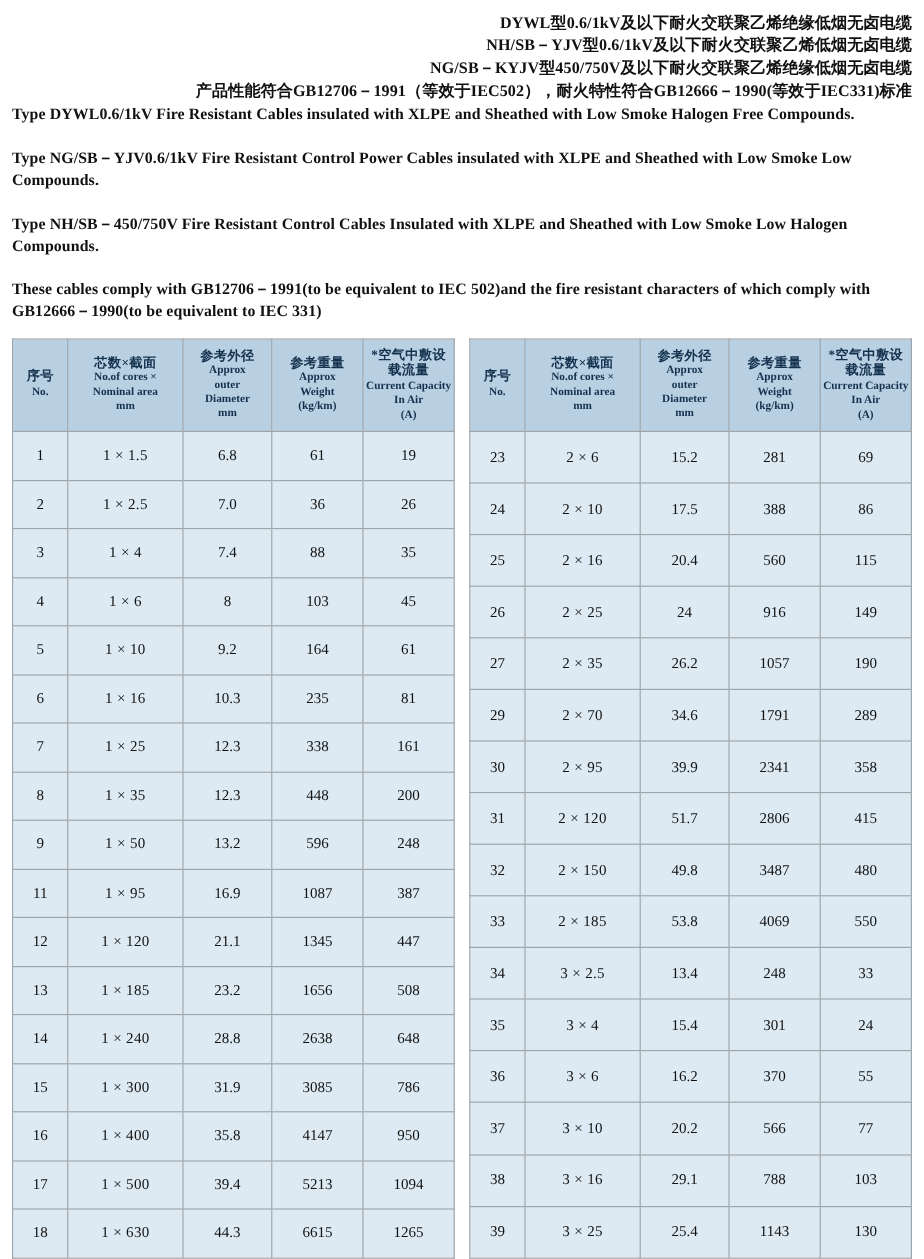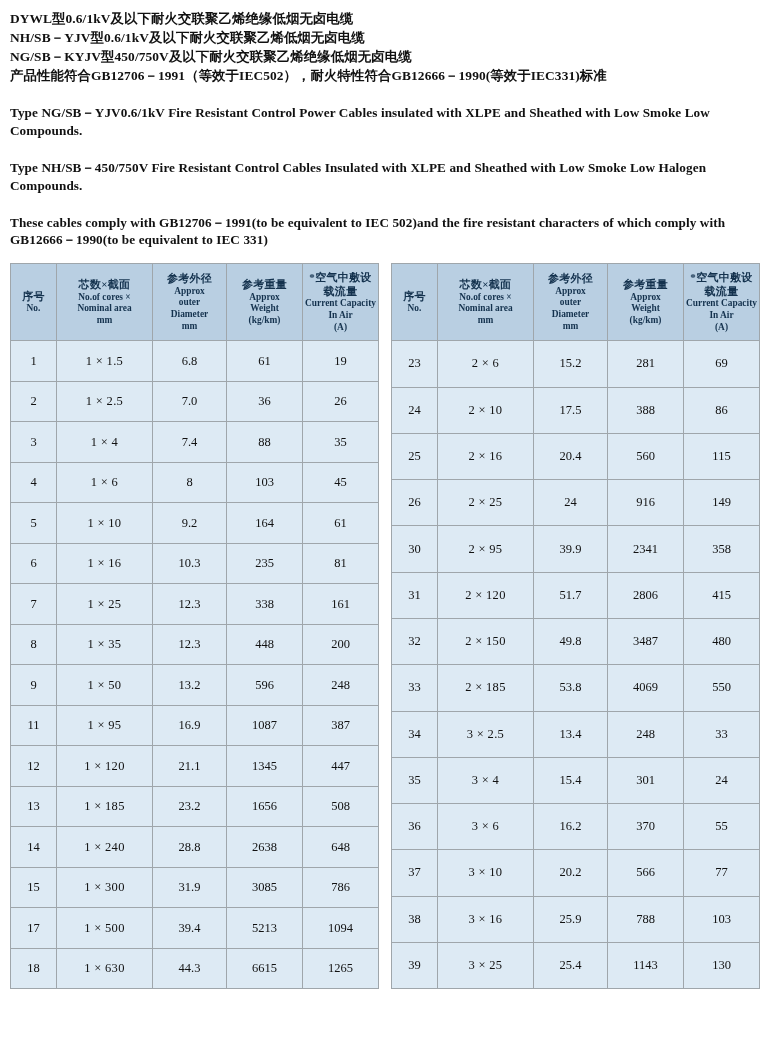--- a/index.html
+++ b/index.html
@@ -23,20 +23,21 @@
   }
   .intro p {
     margin: 0 0 1px 0;
     font-weight: bold;
     font-size: 13.2px;
     line-height: 1.35;
     letter-spacing: 0.1px;
   }
   .intro p.cn {
     font-size: 13.4px;
+    text-align: right;
   }
   .intro p.gap {
     margin-top: 19px;
   }
   .tables {
     display: flex;
     flex-direction: row;
     justify-content: space-between;
     gap: 10px;
     margin-top: 14px;
@@ -93,20 +94,21 @@
 </head>
 <body>
 
 <div class="page">
 
   <div class="intro">
     <p class="cn">DYWL型0.6/1kV及以下耐火交联聚乙烯绝缘低烟无卤电缆</p>
     <p class="cn">NH/SB－YJV型0.6/1kV及以下耐火交联聚乙烯低烟无卤电缆</p>
     <p class="cn">NG/SB－KYJV型450/750V及以下耐火交联聚乙烯绝缘低烟无卤电缆</p>
     <p class="cn">产品性能符合GB12706－1991（等效于IEC502），耐火特性符合GB12666－1990(等效于IEC331)标准</p>
+    <p>Type DYWL0.6/1kV Fire Resistant Cables insulated with XLPE and Sheathed with Low Smoke Halogen Free Compounds.</p>
     <p class="gap">Type NG/SB－YJV0.6/1kV Fire Resistant Control Power Cables insulated with XLPE and Sheathed with Low Smoke  Low Compounds.</p>
     <p class="gap">Type NH/SB－450/750V Fire Resistant Control Cables Insulated with XLPE and Sheathed with Low Smoke Low Halogen Compounds.</p>
     <p class="gap">These cables comply with GB12706－1991(to be equivalent to IEC 502)and the fire resistant characters of which comply with GB12666－1990(to be equivalent to IEC 331)</p>
   </div>
 
   <div class="tables">
 
     <table class="spec">
       <colgroup>
         <col class="c0">
@@ -241,20 +243,27 @@
             <td>648</td>
           </tr>
         <tr>
             <td class="idx">15</td>
             <td class="core">1 × 300</td>
             <td>31.9</td>
             <td>3085</td>
             <td>786</td>
           </tr>
         <tr>
+            <td class="idx">16</td>
+            <td class="core">1 × 400</td>
+            <td>35.8</td>
+            <td>4147</td>
+            <td>950</td>
+          </tr>
+        <tr>
             <td class="idx">17</td>
             <td class="core">1 × 500</td>
             <td>39.4</td>
             <td>5213</td>
             <td>1094</td>
           </tr>
         <tr>
             <td class="idx">18</td>
             <td class="core">1 × 630</td>
             <td>44.3</td>
@@ -329,20 +338,34 @@
             <td>115</td>
           </tr>
         <tr>
             <td class="idx">26</td>
             <td class="core">2 × 25</td>
             <td>24</td>
             <td>916</td>
             <td>149</td>
           </tr>
         <tr>
+            <td class="idx">27</td>
+            <td class="core">2 × 35</td>
+            <td>26.2</td>
+            <td>1057</td>
+            <td>190</td>
+          </tr>
+        <tr>
+            <td class="idx">29</td>
+            <td class="core">2 × 70</td>
+            <td>34.6</td>
+            <td>1791</td>
+            <td>289</td>
+          </tr>
+        <tr>
             <td class="idx">30</td>
             <td class="core">2 × 95</td>
             <td>39.9</td>
             <td>2341</td>
             <td>358</td>
           </tr>
         <tr>
             <td class="idx">31</td>
             <td class="core">2 × 120</td>
             <td>51.7</td>
@@ -387,21 +410,21 @@
         <tr>
             <td class="idx">37</td>
             <td class="core">3 × 10</td>
             <td>20.2</td>
             <td>566</td>
             <td>77</td>
           </tr>
         <tr>
             <td class="idx">38</td>
             <td class="core">3 × 16</td>
-            <td>25.9</td>
+            <td>29.1</td>
             <td>788</td>
             <td>103</td>
           </tr>
         <tr>
             <td class="idx">39</td>
             <td class="core">3 × 25</td>
             <td>25.4</td>
             <td>1143</td>
             <td>130</td>
           </tr>

